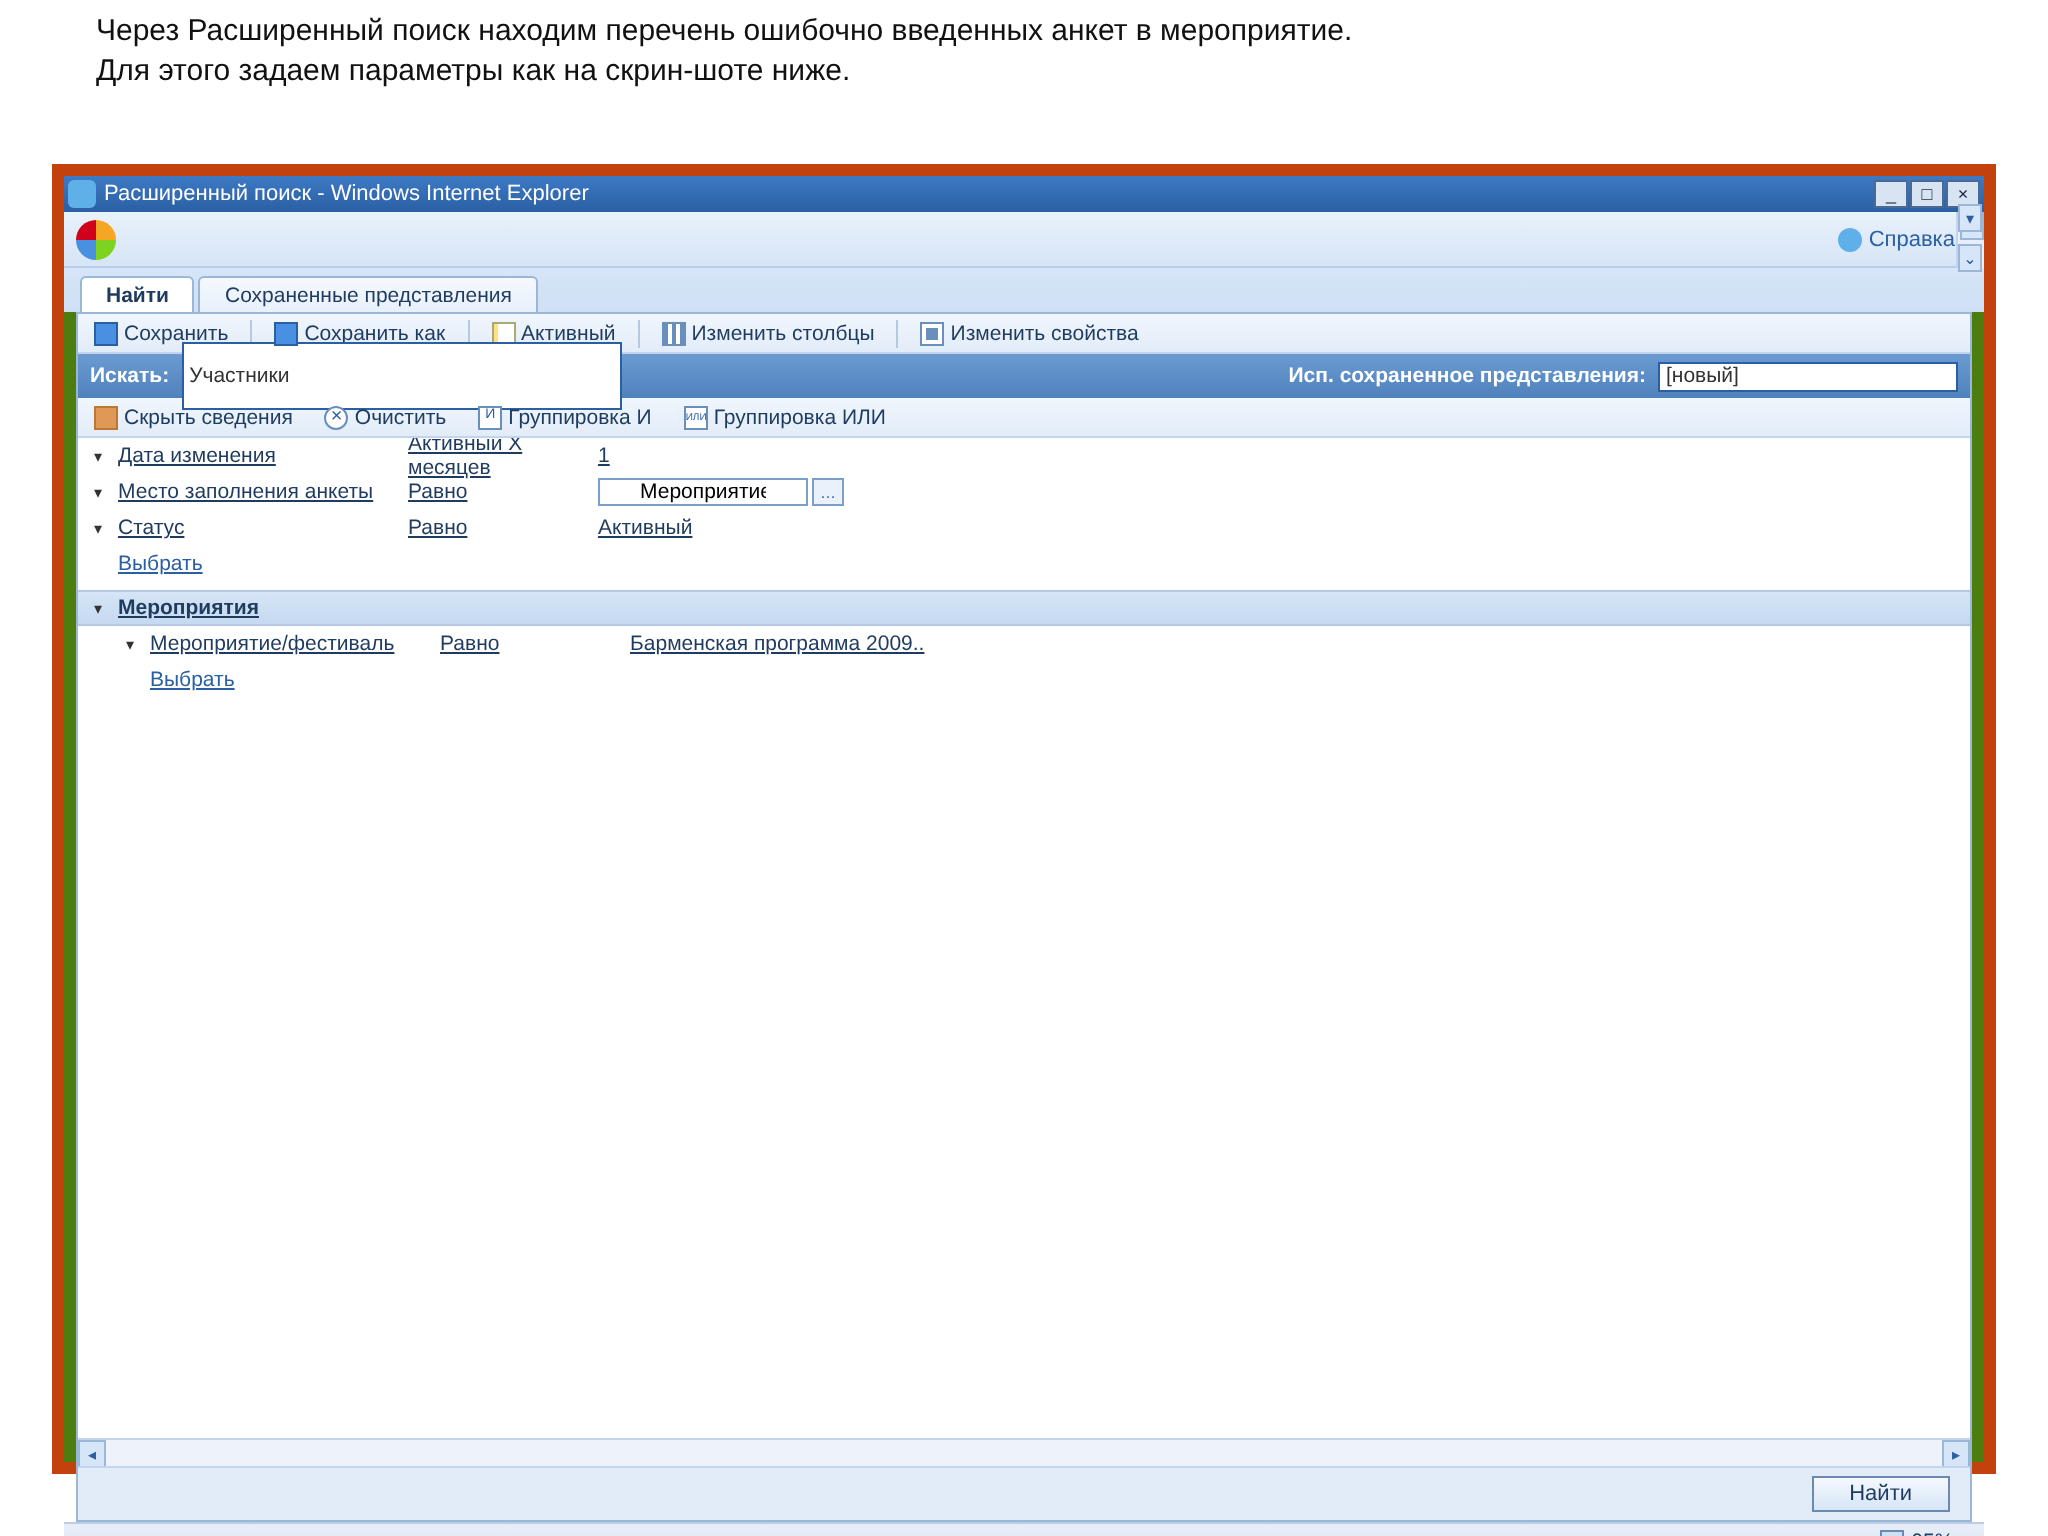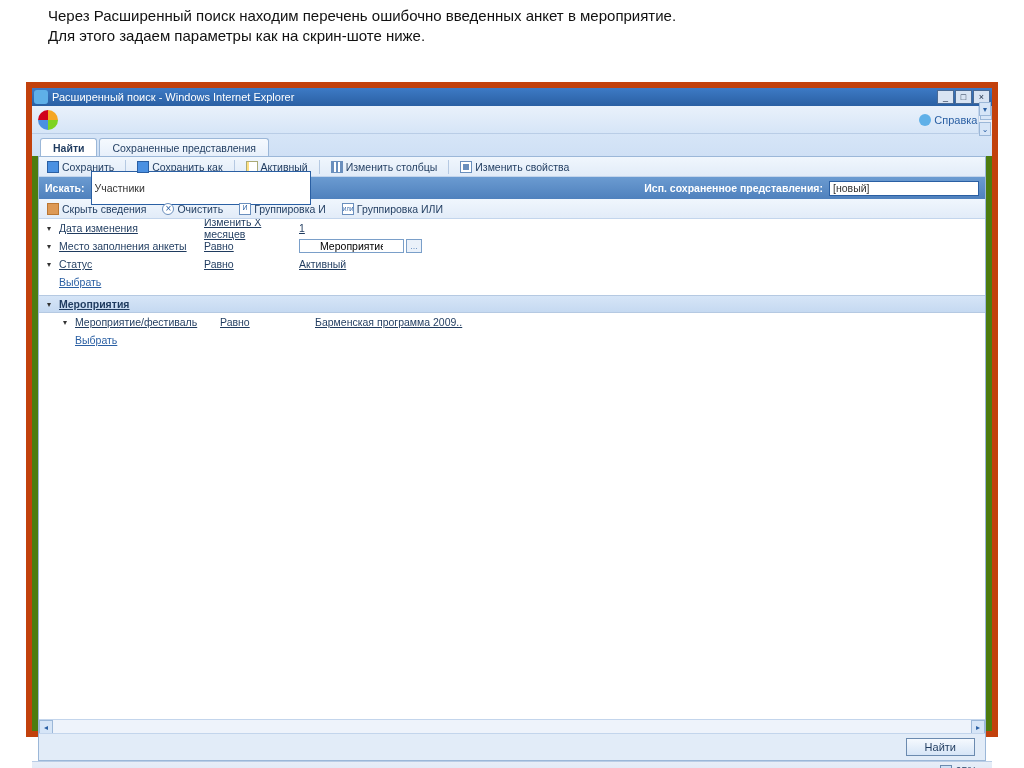--- a/index.html
+++ b/index.html
@@ -166,21 +166,21 @@
       <span class="tb-btn">
             <span class="tb-icon ic-gor"></span>
             <span>Группировка ИЛИ</span>
           </span>
     </div>
 
     <div class="criteria">
       <div class="crit-row">
         <span class="crit-arrow">▾</span>
         <span class="crit-field">Дата изменения</span>
-        <span class="crit-op">Изменить X месяцев</span>
+        <span class="crit-op">Активный X месяцев</span>
         <span class="crit-val">1</span>
       </div>
       <div class="crit-row">
         <span class="crit-arrow">▾</span>
         <span class="crit-field">Место заполнения анкеты</span>
         <span class="crit-op">Равно</span>
         <span class="crit-input-wrap">
           <input class="crit-input" value="Мероприятие" style="">
           <span class="lookup-btn">…</span>
         </span>

